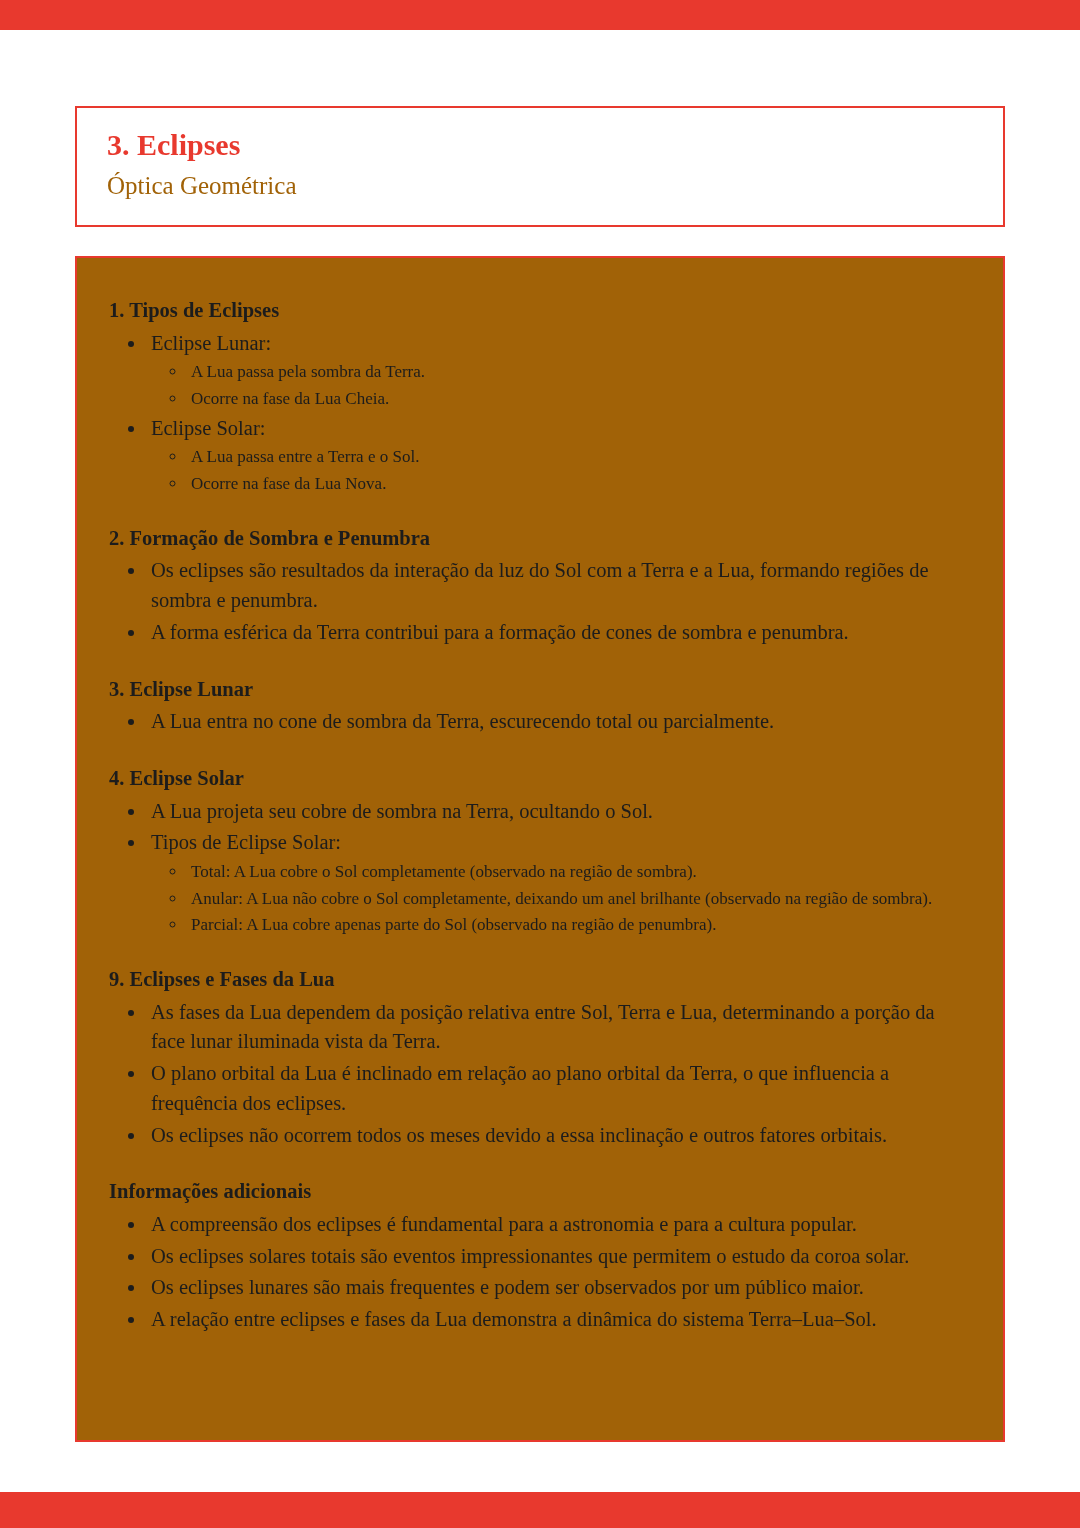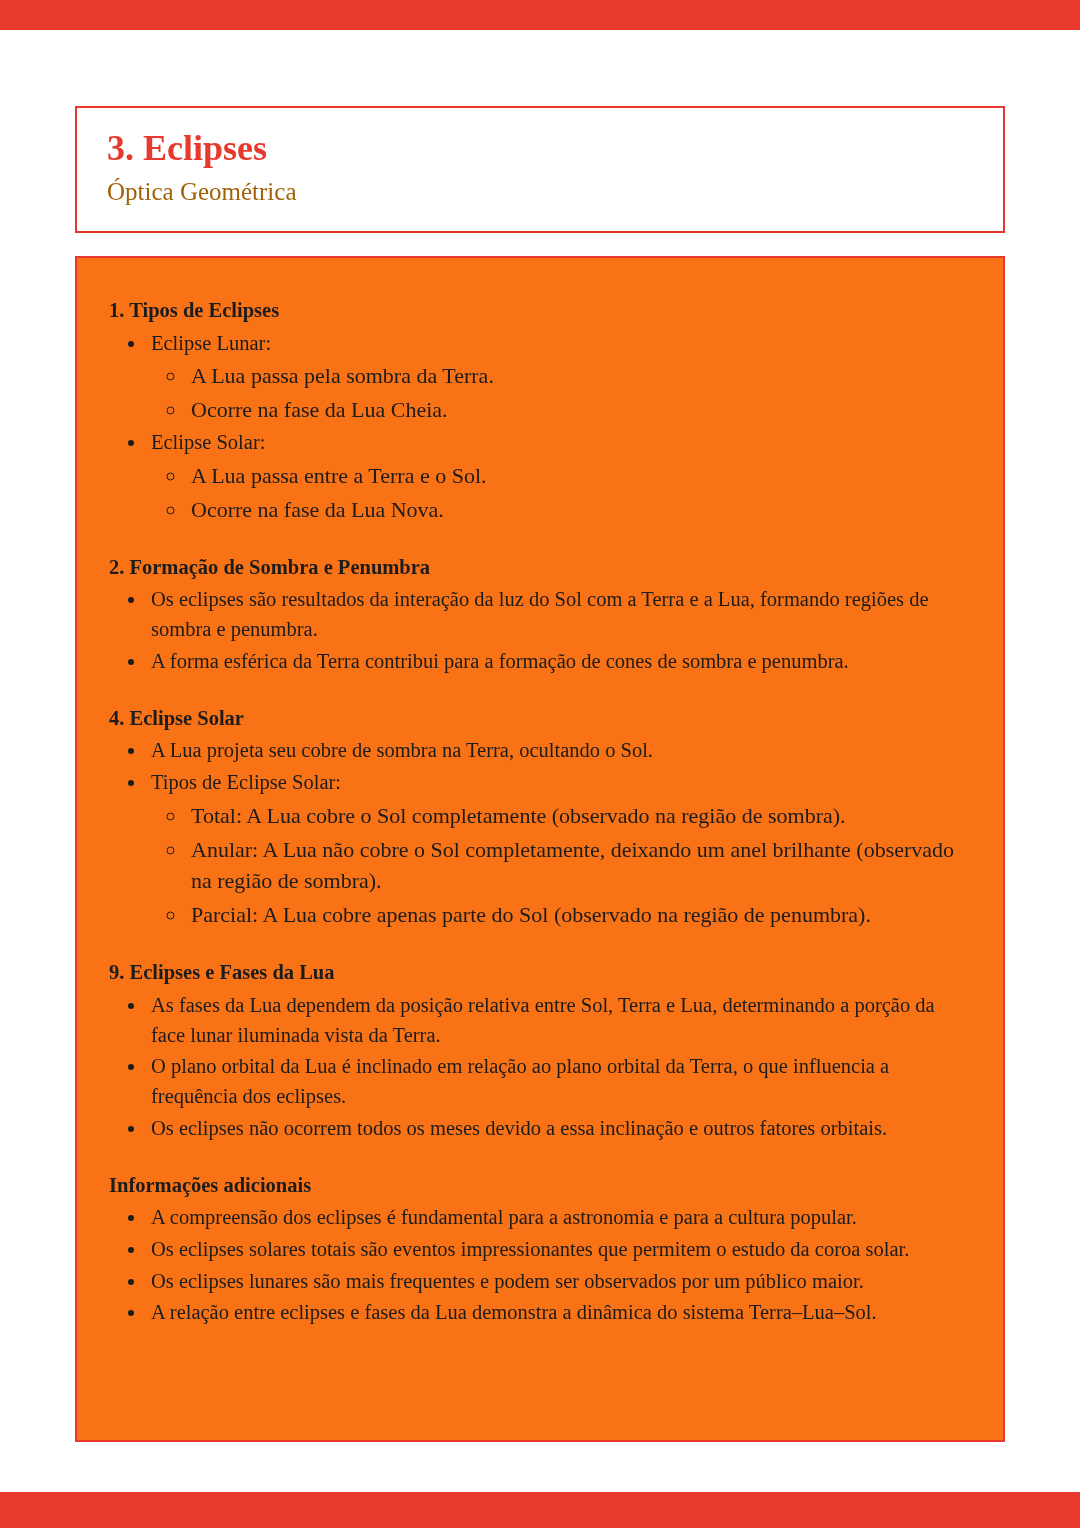--- a/index.html
+++ b/index.html
@@ -32,42 +32,42 @@
     left: 75px;
     top: 106px;
     width: 930px;
     box-sizing: border-box;
     border: 2px solid #e8392e;
     padding: 20px 30px 24px 30px;
     background: #ffffff;
   }
   .title-box h1 {
     margin: 0 0 8px 0;
-    font-size: 36px;
+    font-size: 30px;
     line-height: 1.15;
     font-weight: bold;
     color: #e8392e;
   }
   .title-box h2 {
     margin: 0;
     font-size: 25px;
     line-height: 1.2;
     font-weight: normal;
     color: #a16207;
   }
   .content-box {
     position: absolute;
     left: 75px;
     top: 256px;
     width: 930px;
     height: 1186px;
     box-sizing: border-box;
     border: 2px solid #e8392e;
     padding: 38px 34px 30px 32px;
-    background: #f97316;
+    background: #a16207;
   }
   .section {
     margin-bottom: 27px;
   }
   .section:last-child {
     margin-bottom: 12px;
   }
   .section-heading {
     margin: 0 0 4px 0;
     font-size: 20.5px;
@@ -85,21 +85,21 @@
     line-height: 1.45;
     margin: 2px 0;
     padding-left: 4px;
   }
   ul.lvl2 {
     margin: 0;
     padding-left: 36px;
     list-style-type: circle;
   }
   ul.lvl2 > li {
-    font-size: 22px;
+    font-size: 17px;
     line-height: 1.45;
     margin: 2px 0;
     padding-left: 4px;
   }
 </style>
 </head>
 <body>
 
 <div class="top-bar" style="background: rgb(232, 57, 46);"></div>
 
@@ -124,20 +124,26 @@
         </ul>
       </div>
       <div class="section">
         <h3 class="section-heading">2. Formação de Sombra e Penumbra</h3>
         <ul class="lvl1">
           <li><span>Os eclipses são resultados da interação da luz do Sol com a Terra e a Lua, formando regiões de sombra e penumbra.</span></li>
           <li><span>A forma esférica da Terra contribui para a formação de cones de sombra e penumbra.</span></li>
         </ul>
       </div>
       <div class="section">
+        <h3 class="section-heading">3. Eclipse Lunar</h3>
+        <ul class="lvl1">
+          <li><span>A Lua entra no cone de sombra da Terra, escurecendo total ou parcialmente.</span></li>
+        </ul>
+      </div>
+      <div class="section">
         <h3 class="section-heading">4. Eclipse Solar</h3>
         <ul class="lvl1">
           <li><span>A Lua projeta seu cobre de sombra na Terra, ocultando o Sol.</span></li>
           <li><span>Tipos de Eclipse Solar:</span><ul class="lvl2">
               <li>Total: A Lua cobre o Sol completamente (observado na região de sombra).</li>
               <li>Anular: A Lua não cobre o Sol completamente, deixando um anel brilhante (observado na região de sombra).</li>
               <li>Parcial: A Lua cobre apenas parte do Sol (observado na região de penumbra).</li>
             </ul></li>
         </ul>
       </div>

